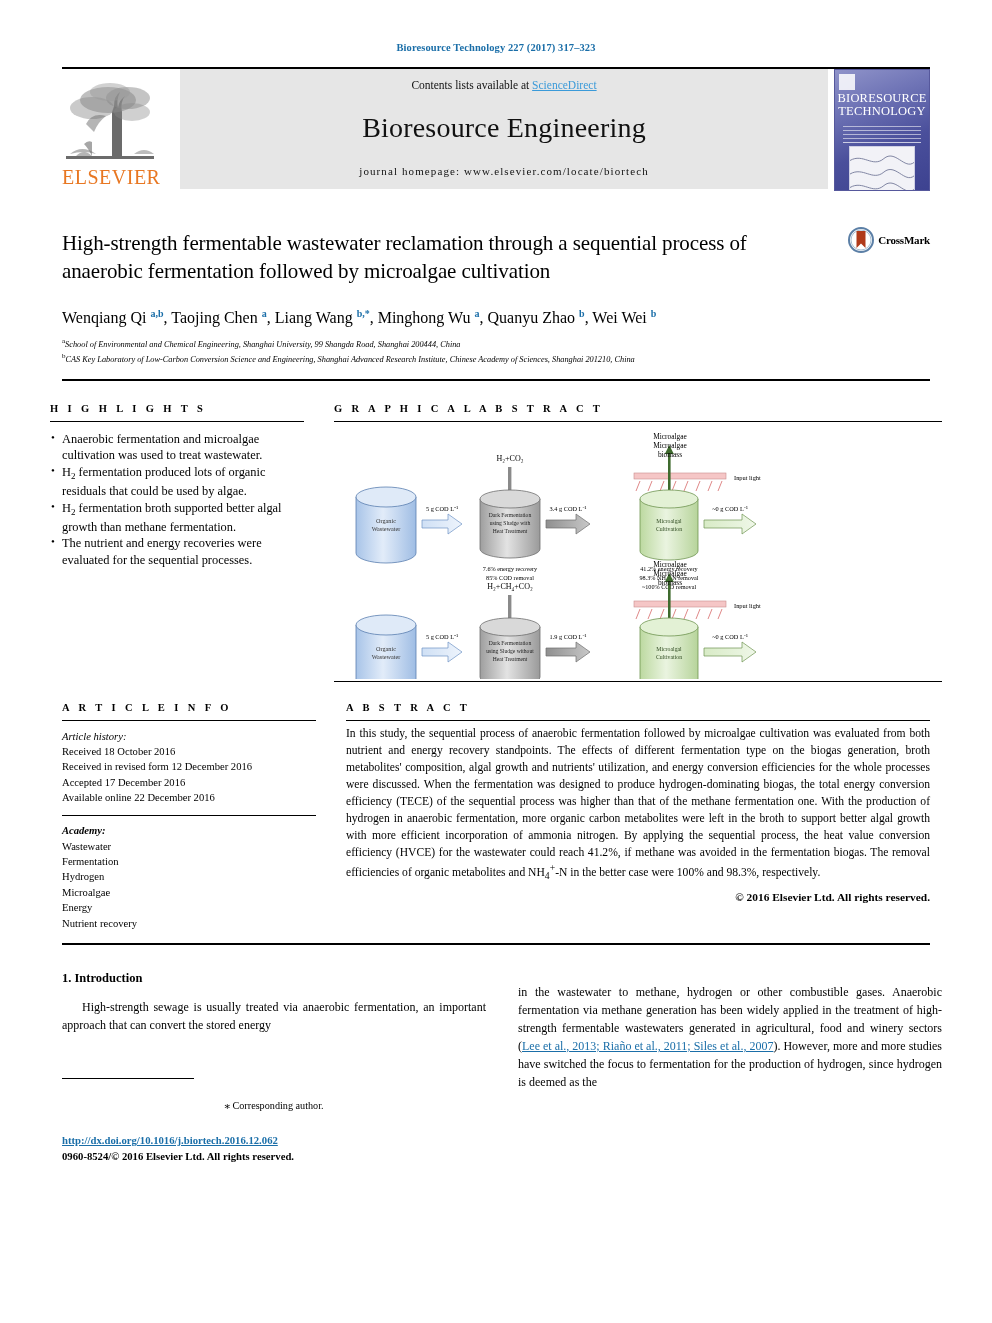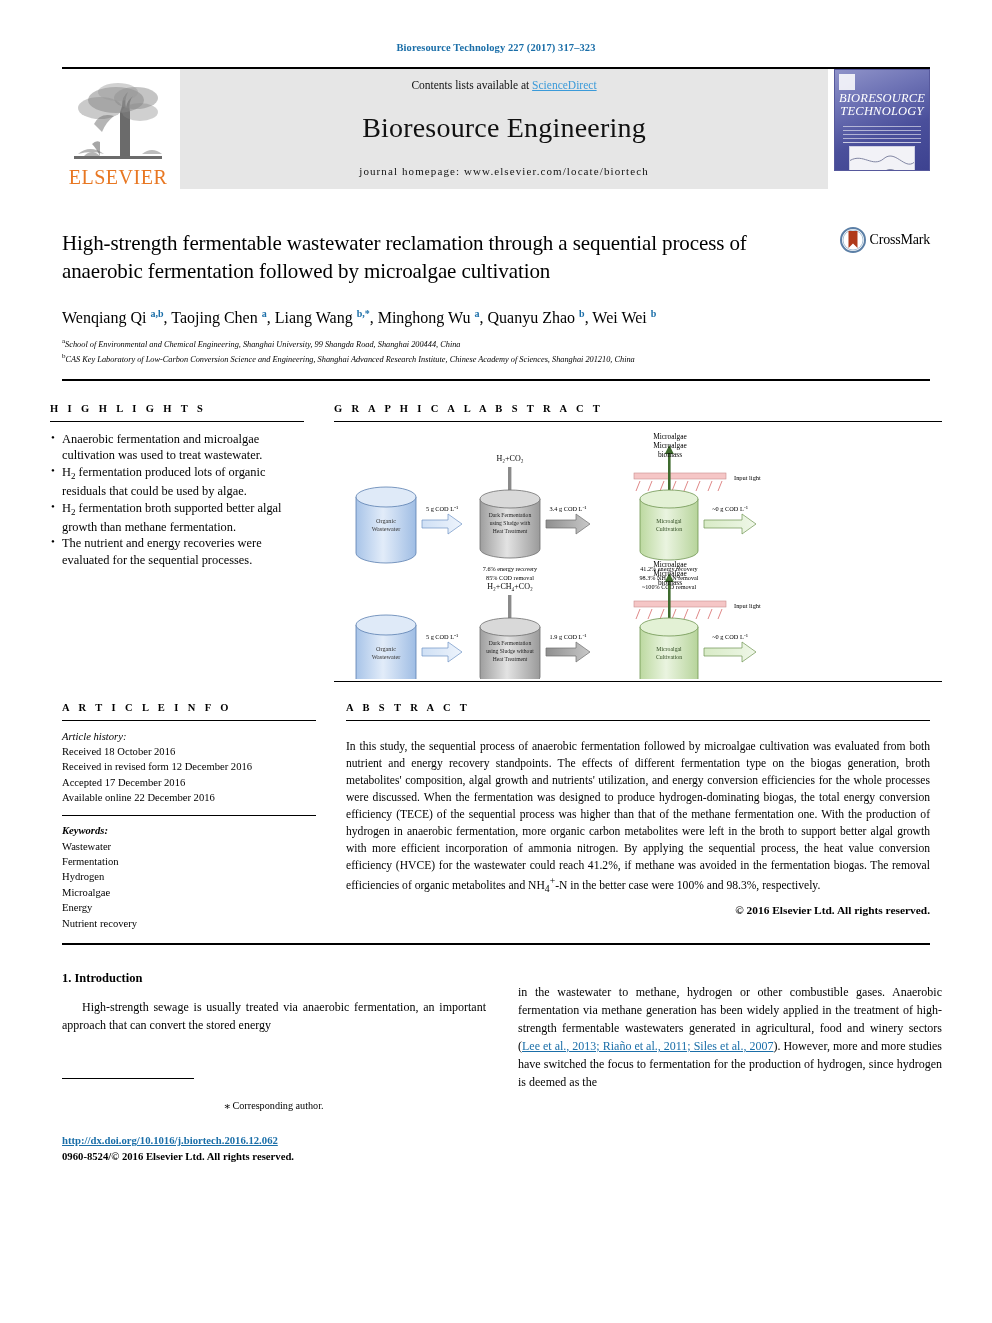--- a/index.html
+++ b/index.html
@@ -31,21 +31,21 @@
     border-top: 2.5px solid #000;
     display: flex;
     align-items: stretch;
     height: 122px;
   }
   .elsevier-logo {
     width: 112px;
     flex: 0 0 112px;
     display: flex;
     flex-direction: column;
-    align-items: center;
+    align-items: flex-start;
     justify-content: flex-end;
     padding-bottom: 2px;
   }
   .tree-wrap { width: 96px; height: 88px; }
   .elsevier-word {
     font-family: "Liberation Serif", serif;
     color: #E87722;
     font-size: 20px;
     letter-spacing: .5px;
     line-height: 1;
@@ -70,26 +70,25 @@
     color: #111;
   }
   .homepage-line {
     font-size: 11px;
     letter-spacing: 1.1px;
     color: #111;
   }
   .cover {
     flex: 0 0 96px;
     width: 96px;
-    height: 102px;
+    height: 122px;
     position: relative;
     overflow: hidden;
     background: linear-gradient(160deg,#8f93c9 0%, #6f74b6 28%, #4a4f9b 62%, #3d4290 100%);
     border: 1px solid #56589c;
-    font-style: italic;
   }
   .cover-els { position:absolute; top:4px; left:4px; width:16px; height:16px; background:#fff; opacity:.85; }
   .cover-title {
     position: absolute; top: 22px; left: 0; right: 0;
     text-align: center; color: #ffffff; line-height: 1.02;
     font-size: 12.5px; letter-spacing: .2px;
   }
   .cover-sub {
     position:absolute; top:56px; left:8px; right:8px; height:14px;
     background: repeating-linear-gradient(to bottom, rgba(255,255,255,.55) 0 1px, transparent 1px 4px);
@@ -107,21 +106,21 @@
     font-weight: normal;
     line-height: 1.34;
     margin: 0;
     max-width: 700px;
     letter-spacing: -.1px;
   }
   .crossmark {
     position: absolute; right: 0; top: -2px;
     display: flex; align-items: center; gap: 4px;
   }
-  .crossmark-label { font-size: 14px; font-weight: normal; letter-spacing: -.2px; }
+  .crossmark-label { font-size: 11px; font-weight: bold; letter-spacing: -.2px; }
   .authors {
     margin-top: 22px;
     font-size: 16px;
     line-height: 1.35;
   }
   .authors sup { color: #1a6ea8; font-size: 10px; font-weight: bold; }
   .affil {
     margin-top: 7px;
     font-size: 8.3px;
     font-style: italic;
@@ -169,21 +168,21 @@
 
   
   .infoblock { margin-top: 20px; }
   .hist { margin-top: 8px; font-size: 10.6px; line-height: 1.45; }
   .hist .it { font-style: italic; font-weight: normal; }
   .kw-rule { border-top: 1.2px solid #000; margin-top: 10px; padding-top: 7px; }
   .kw { font-size: 10.6px; line-height: 1.45; }
   .kw .it { font-style: italic; font-weight: bold; }
 
   .abstract-body {
-    margin-top: 17px;
+    margin-top: 4px;
     font-size: 11.6px;
     line-height: 1.47;
     text-align: justify;
   }
   .copyright { text-align: right; margin-top: 8px; font-size: 11.4px; font-weight: bold; }
   .rule-thick2 { border-top: 2.2px solid #000; margin-top: 12px; }
 
   
   .bodycols { display: flex; margin-top: 26px; }
   .bcol { width: 424px; flex: 0 0 424px; }
@@ -482,21 +481,21 @@
       <div class="hist">
         <div class="it">Article history:</div>
         <div>
             <div>Received 18 October 2016</div>
             <div>Received in revised form 12 December 2016</div>
             <div>Accepted 17 December 2016</div>
             <div>Available online 22 December 2016</div>
           </div>
       </div>
       <div class="kw-rule kw">
-        <div class="it">Keywords:</div>
+        <div class="it">Academy:</div>
         <div>
             <div>Wastewater</div>
             <div>Fermentation</div>
             <div>Hydrogen</div>
             <div>Microalgae</div>
             <div>Energy</div>
             <div>Nutrient recovery</div>
           </div>
       </div>
     </div>

